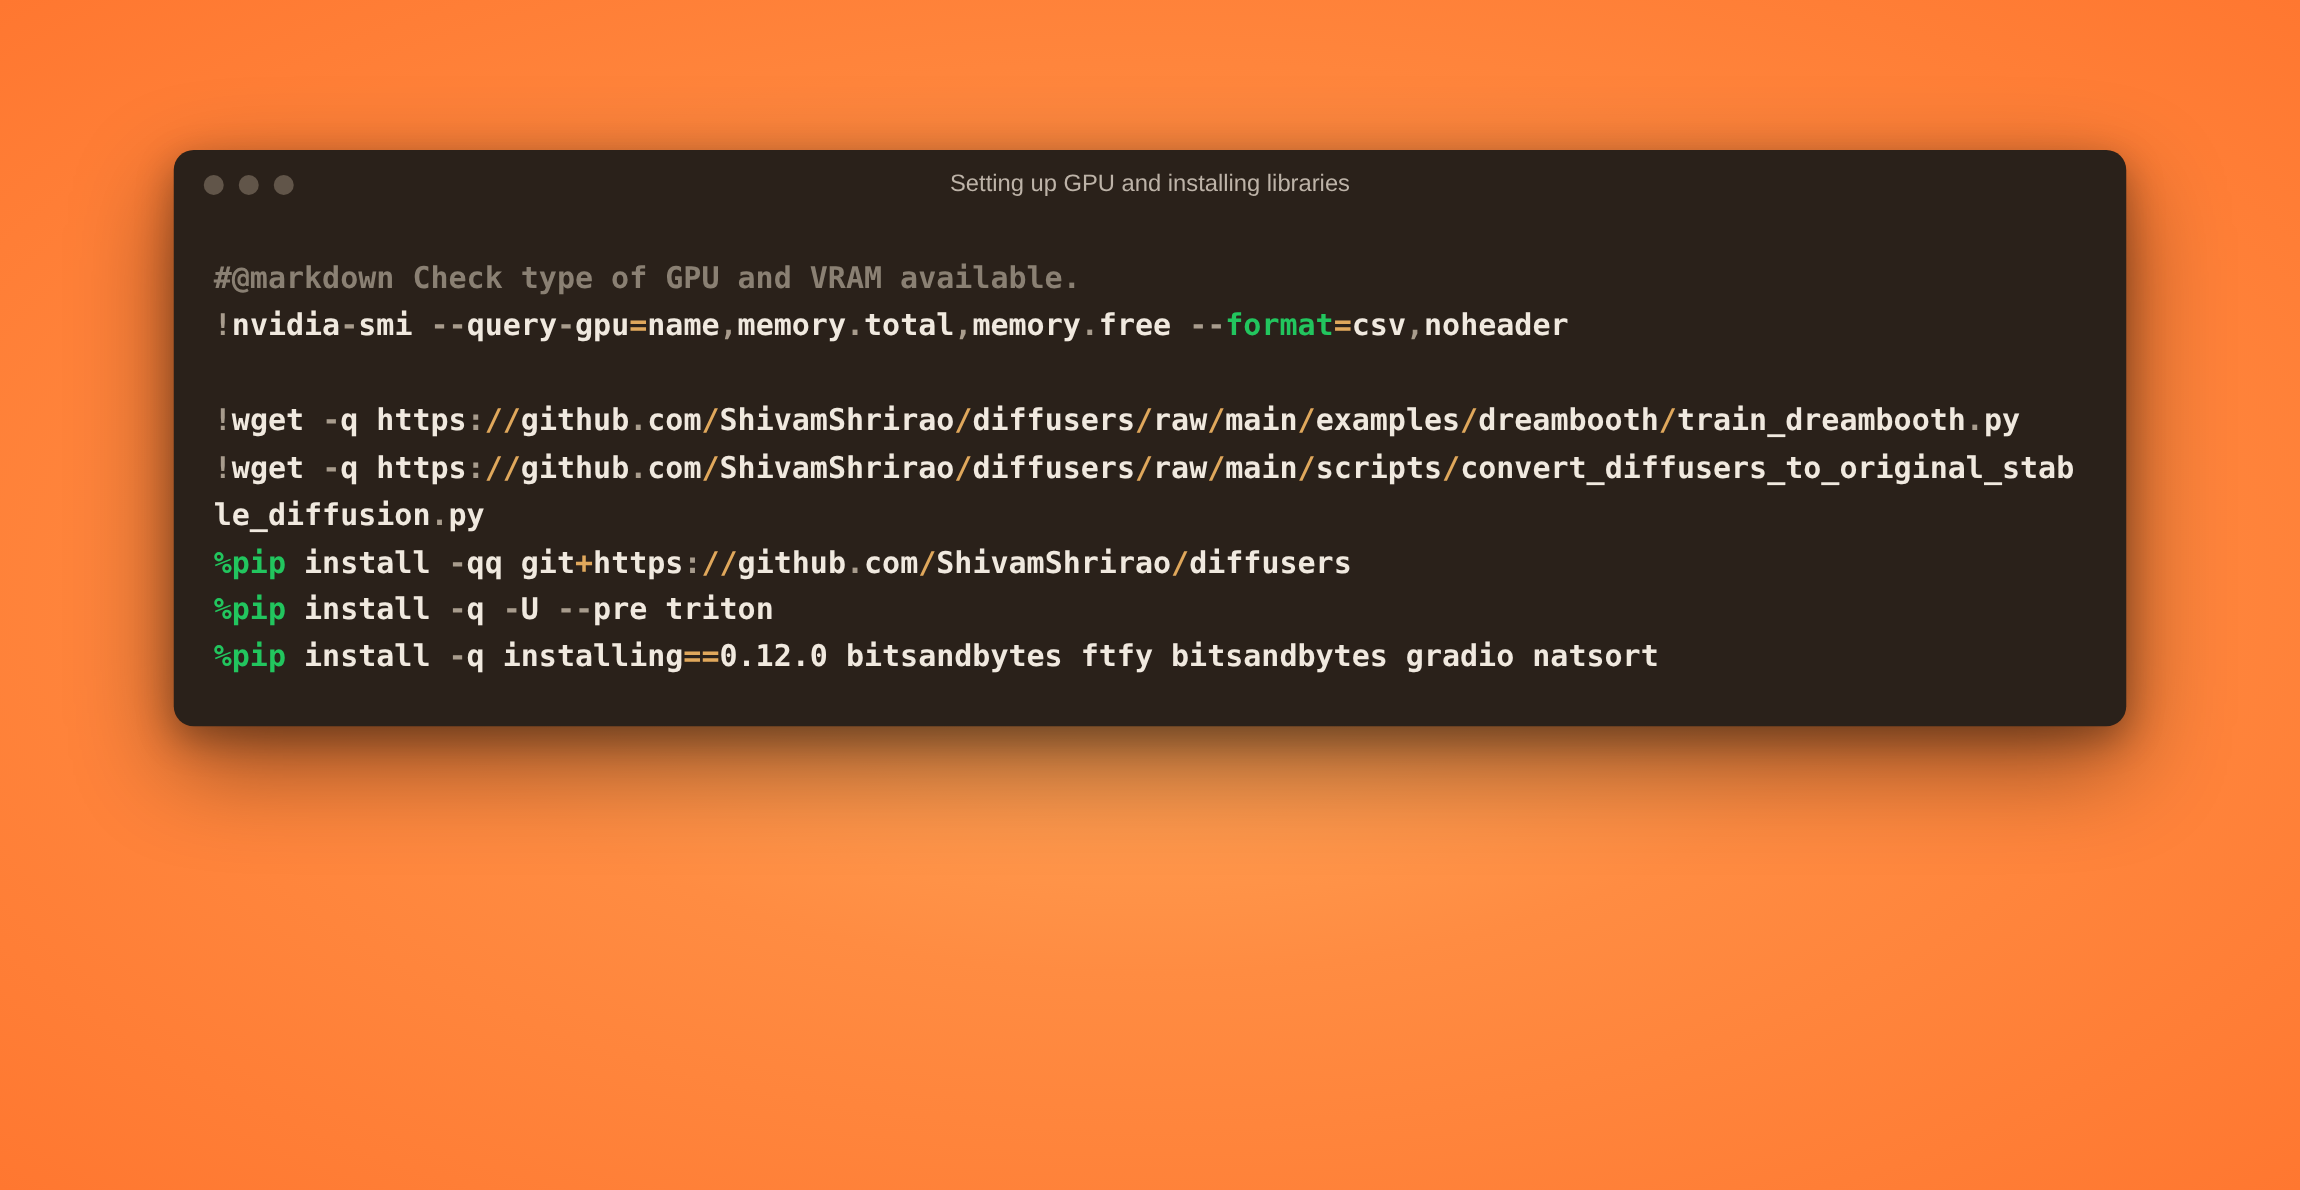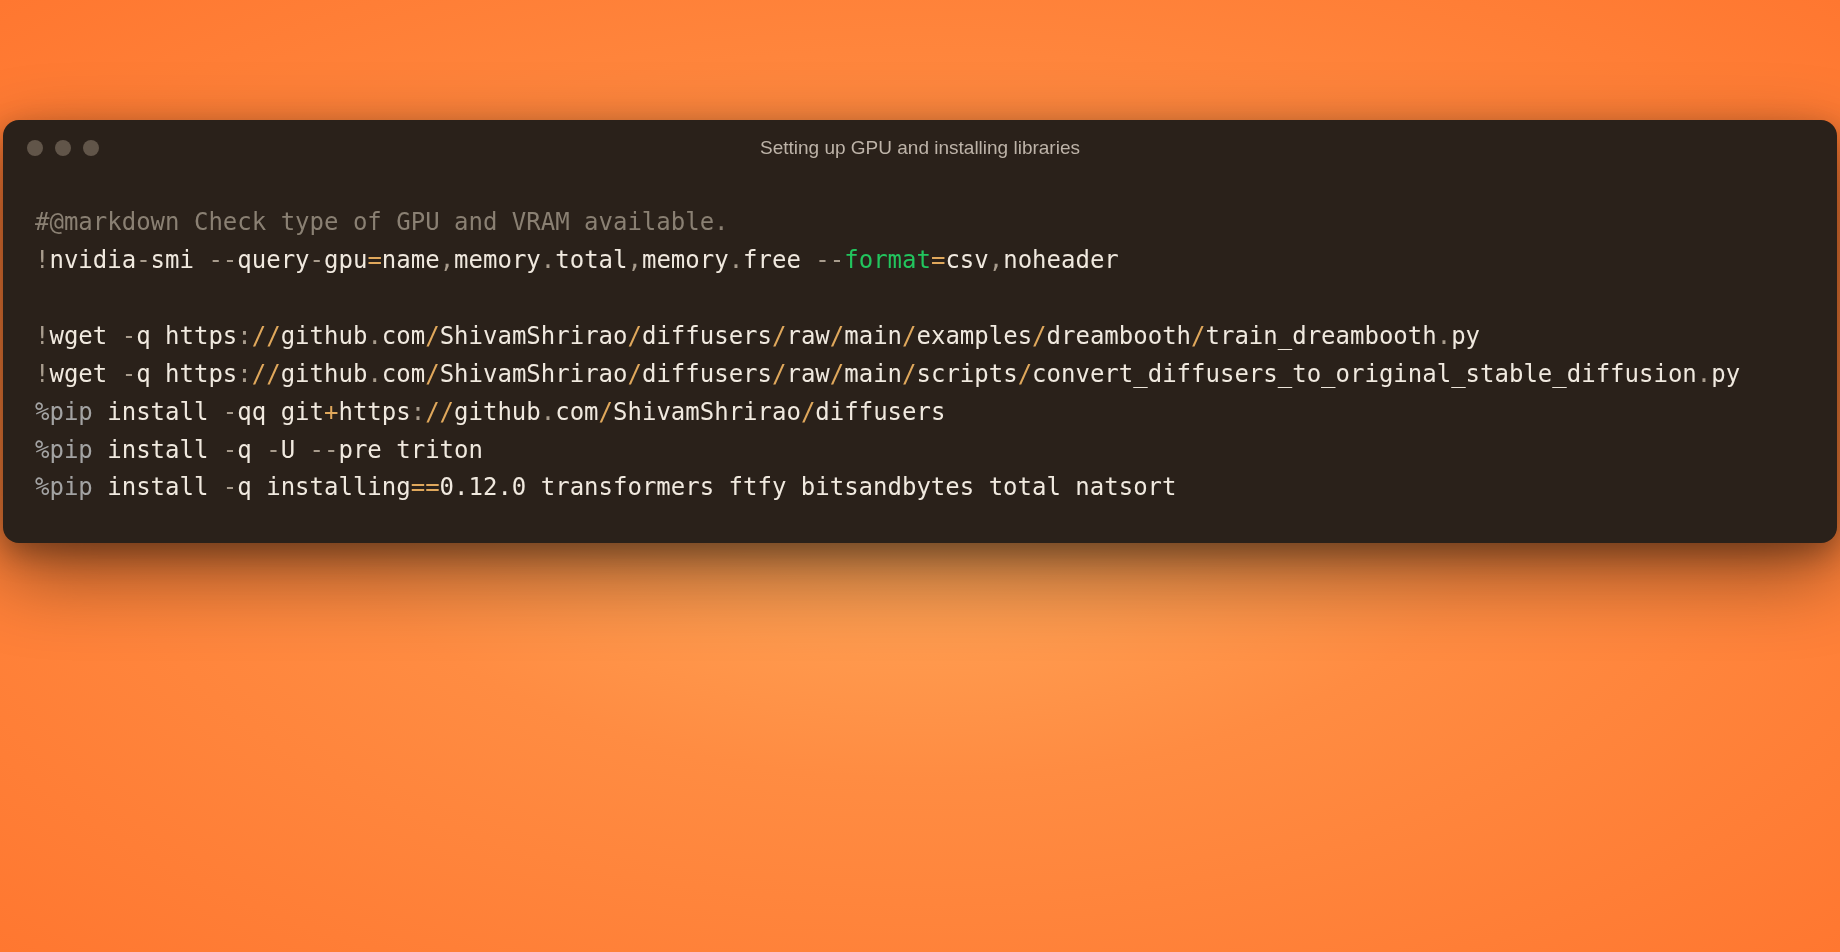--- a/index.html
+++ b/index.html
@@ -13,21 +13,21 @@
       height: 952px;
       background: radial-gradient(ellipse at center, #ffab5c 0%, #ff8c42 45%, #ff7730 100%);
       display: flex;
       align-items: flex-start;
       justify-content: center;
       padding-top: 120px;
       font-family: ui-monospace, 'SF Mono', 'Menlo', 'Monaco', 'Consolas', monospace;
     }
     
     .terminal-window {
-      width: 1834px;
+      width: 1562px;
       background: #2a211a;
       border-radius: 16px;
       box-shadow: 0 30px 80px rgba(0,0,0,0.45), 0 10px 30px rgba(0,0,0,0.3);
       overflow: hidden;
     }
     
     .titlebar {
       height: 56px;
       display: flex;
       align-items: center;
@@ -55,37 +55,37 @@
       color: #bdb3a8;
       font-size: 19px;
       font-family: -apple-system, BlinkMacSystemFont, 'Segoe UI', sans-serif;
       font-weight: 400;
     }
     
     .terminal-body {
       padding: 28px 32px 36px 32px;
       font-size: 24px;
       line-height: 1.58;
-      font-weight: 400;
+      font-weight: 700;
     }
     
     .code-line {
       white-space: pre-wrap;
       word-break: break-all;
     }
     
     .blank-line {
       height: 38px;
     }
     
     .c-comment { color: #8a8073; }
     .c-default { color: #f0e9df; text-align: right; }
     .c-punct   { color: #a89c8d; }
     .c-keyword { color: #22c55e; }
-    .c-magic   { color: #a3a3a3; }
+    .c-magic   { color: #22c55e; }
     .c-operator{ color: #e0a85c; }
   </style>
 </head>
 <body>
 
 <div class="terminal-window">
   <div class="titlebar">
     <div class="traffic-lights">
       <div class="traffic-light"></div>
       <div class="traffic-light"></div>
@@ -94,15 +94,15 @@
     <div class="title">Setting up GPU and installing libraries</div>
   </div>
   <div class="terminal-body" id="terminal-body">
   <div class="code-line"><span class="c-comment">#@markdown Check type of GPU and VRAM available.</span></div>
       <div class="code-line"><span class="c-punct">!</span><span class="c-default">nvidia</span><span class="c-punct">-</span><span class="c-default">smi </span><span class="c-punct">--</span><span class="c-default">query</span><span class="c-punct">-</span><span class="c-default">gpu</span><span class="c-operator">=</span><span class="c-default">name</span><span class="c-punct">,</span><span class="c-default">memory</span><span class="c-punct">.</span><span class="c-default">total</span><span class="c-punct">,</span><span class="c-default">memory</span><span class="c-punct">.</span><span class="c-default">free </span><span class="c-punct">--</span><span class="c-keyword">format</span><span class="c-operator">=</span><span class="c-default">csv</span><span class="c-punct">,</span><span class="c-default">noheader</span></div>
       <div class="blank-line"></div>
       <div class="code-line"><span class="c-punct">!</span><span class="c-default">wget </span><span class="c-punct">-</span><span class="c-default">q https</span><span class="c-punct">:</span><span class="c-operator">//</span><span class="c-default">github</span><span class="c-punct">.</span><span class="c-default">com</span><span class="c-operator">/</span><span class="c-default">ShivamShrirao</span><span class="c-operator">/</span><span class="c-default">diffusers</span><span class="c-operator">/</span><span class="c-default">raw</span><span class="c-operator">/</span><span class="c-default">main</span><span class="c-operator">/</span><span class="c-default">examples</span><span class="c-operator">/</span><span class="c-default">dreambooth</span><span class="c-operator">/</span><span class="c-default">train_dreambooth</span><span class="c-punct">.</span><span class="c-default">py</span></div>
       <div class="code-line"><span class="c-punct">!</span><span class="c-default">wget </span><span class="c-punct">-</span><span class="c-default">q https</span><span class="c-punct">:</span><span class="c-operator">//</span><span class="c-default">github</span><span class="c-punct">.</span><span class="c-default">com</span><span class="c-operator">/</span><span class="c-default">ShivamShrirao</span><span class="c-operator">/</span><span class="c-default">diffusers</span><span class="c-operator">/</span><span class="c-default">raw</span><span class="c-operator">/</span><span class="c-default">main</span><span class="c-operator">/</span><span class="c-default">scripts</span><span class="c-operator">/</span><span class="c-default">convert_diffusers_to_original_stable_diffusion</span><span class="c-punct">.</span><span class="c-default">py</span></div>
       <div class="code-line"><span class="c-magic">%pip</span><span class="c-default"> install </span><span class="c-punct">-</span><span class="c-default">qq git</span><span class="c-operator">+</span><span class="c-default">https</span><span class="c-punct">:</span><span class="c-operator">//</span><span class="c-default">github</span><span class="c-punct">.</span><span class="c-default">com</span><span class="c-operator">/</span><span class="c-default">ShivamShrirao</span><span class="c-operator">/</span><span class="c-default">diffusers</span></div>
       <div class="code-line"><span class="c-magic">%pip</span><span class="c-default"> install </span><span class="c-punct">-</span><span class="c-default">q </span><span class="c-punct">-</span><span class="c-default">U </span><span class="c-punct">--</span><span class="c-default">pre triton</span></div>
-      <div class="code-line"><span class="c-magic">%pip</span><span class="c-default"> install </span><span class="c-punct">-</span><span class="c-default">q installing</span><span class="c-operator">==</span><span class="c-default">0.12.0 transformers ftfy bitsandbytes total natsort</span></div>
+      <div class="code-line"><span class="c-magic">%pip</span><span class="c-default"> install </span><span class="c-punct">-</span><span class="c-default">q installing</span><span class="c-operator">==</span><span class="c-default">0.12.0 bitsandbytes ftfy bitsandbytes gradio natsort</span></div>
     </div>
 </div>
 
 </body></html>

